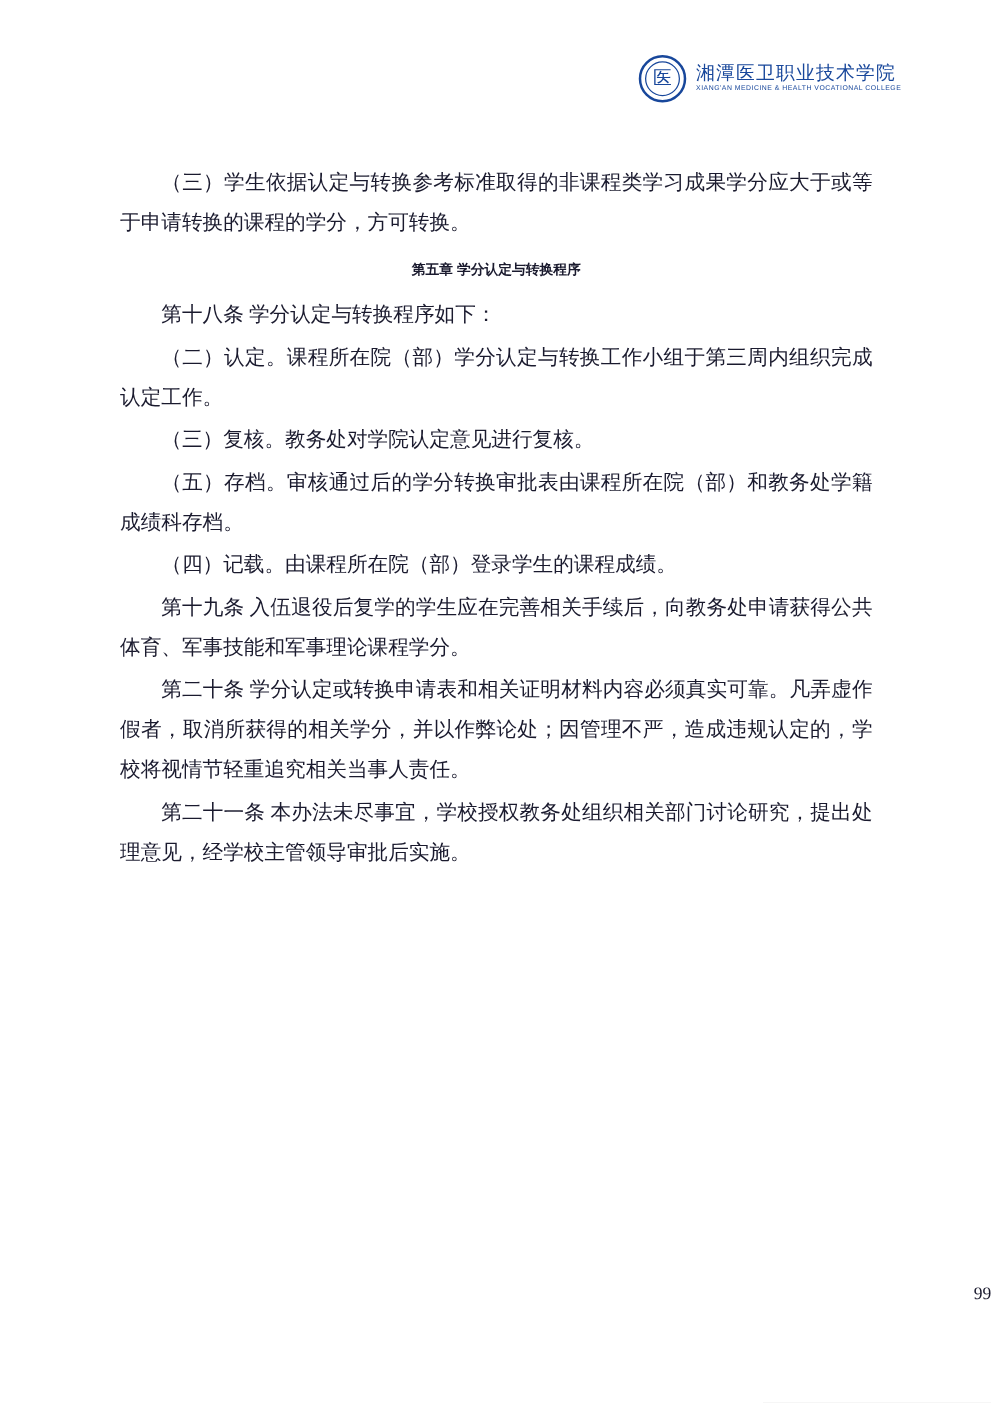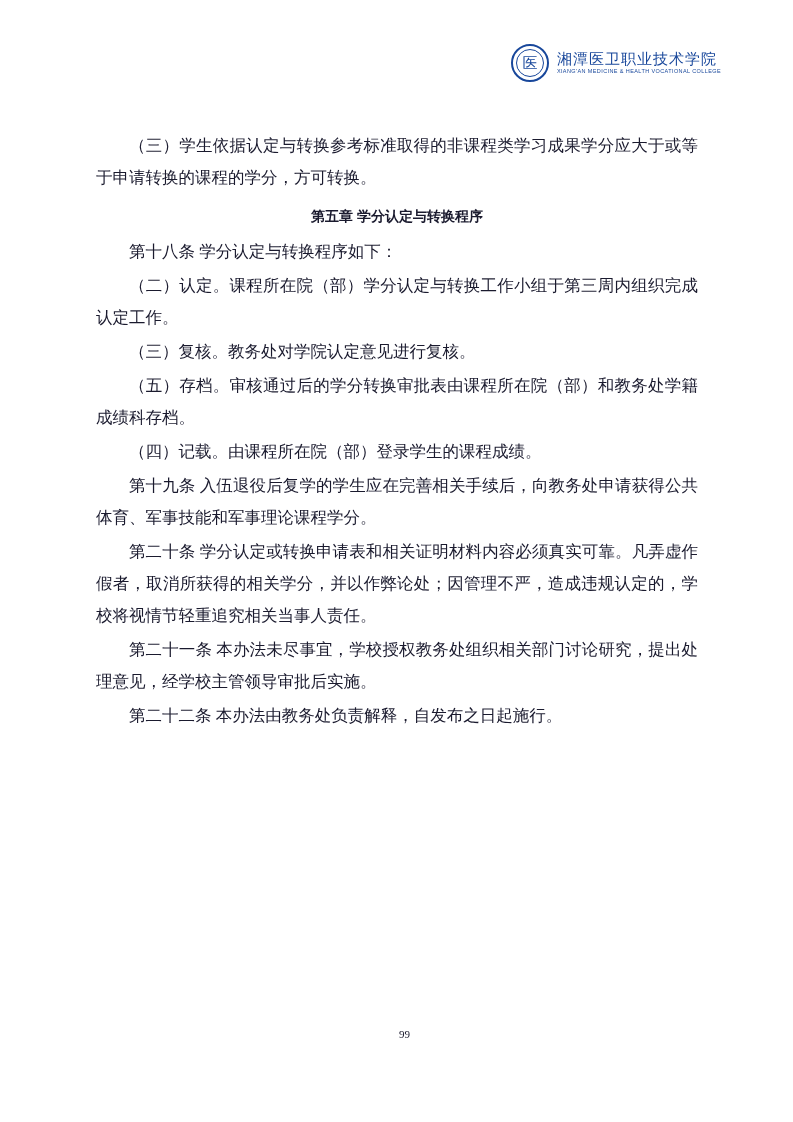--- a/index.html
+++ b/index.html
@@ -81,21 +81,21 @@
     margin: 0 0 2px 0;
     font-size: 16.5px;
     line-height: 32px;
     text-align: justify;
     text-justify: inter-ideograph;
     text-indent: 2em;
     font-family: "Liberation Serif", "DejaVu Serif", serif;
   }
   p.heading {
     margin: 6px 0 4px 0;
-    font-size: 14px;
+    font-size: 11px;
     line-height: 32px;
     text-align: center;
     font-weight: bold;
     text-indent: 0;
     font-family: "Liberation Sans", "DejaVu Sans", sans-serif;
   }
   p.sign {
     margin: 0;
     font-size: 16.5px;
     line-height: 32px;
@@ -107,22 +107,22 @@
     padding-right: 8px;
   }
   .sign-block {
     margin-top: 22px;
   }
   .page-number {
     position: absolute;
     left: 16px;
     right: 0;
     top: 1028px;
-    text-align: center;
-    font-size: 11px;
+    text-align: right;
+    font-size: 14px;
     font-family: "Liberation Serif", "DejaVu Serif", serif;
     color: #1a1a2e;
   }
 </style>
 </head>
 <body>
 
 <div class="page">
 
   <div class="logo-block">
@@ -140,20 +140,19 @@
     <p class="body-text">（三）学生依据认定与转换参考标准取得的非课程类学习成果学分应大于或等于申请转换的课程的学分，方可转换。</p>
     <p class="heading">第五章  学分认定与转换程序</p>
     <p class="body-text">第十八条  学分认定与转换程序如下：</p>
     <p class="body-text">（二）认定。课程所在院（部）学分认定与转换工作小组于第三周内组织完成认定工作。</p>
     <p class="body-text">（三）复核。教务处对学院认定意见进行复核。</p>
     <p class="body-text">（五）存档。审核通过后的学分转换审批表由课程所在院（部）和教务处学籍成绩科存档。</p>
     <p class="body-text">（四）记载。由课程所在院（部）登录学生的课程成绩。</p>
     <p class="body-text">第十九条  入伍退役后复学的学生应在完善相关手续后，向教务处申请获得公共体育、军事技能和军事理论课程学分。</p>
     <p class="body-text">第二十条  学分认定或转换申请表和相关证明材料内容必须真实可靠。凡弄虚作假者，取消所获得的相关学分，并以作弊论处；因管理不严，造成违规认定的，学校将视情节轻重追究相关当事人责任。</p>
     <p class="body-text">第二十一条  本办法未尽事宜，学校授权教务处组织相关部门讨论研究，提出处理意见，经学校主管领导审批后实施。</p>
-    <p class="body-text">第二十二条  本办法由教务处负责解释，自发布之日起施行。</p>
 
 
   </div>
 
   <div class="page-number">99</div>
 
 </div>
 
 </body></html>

